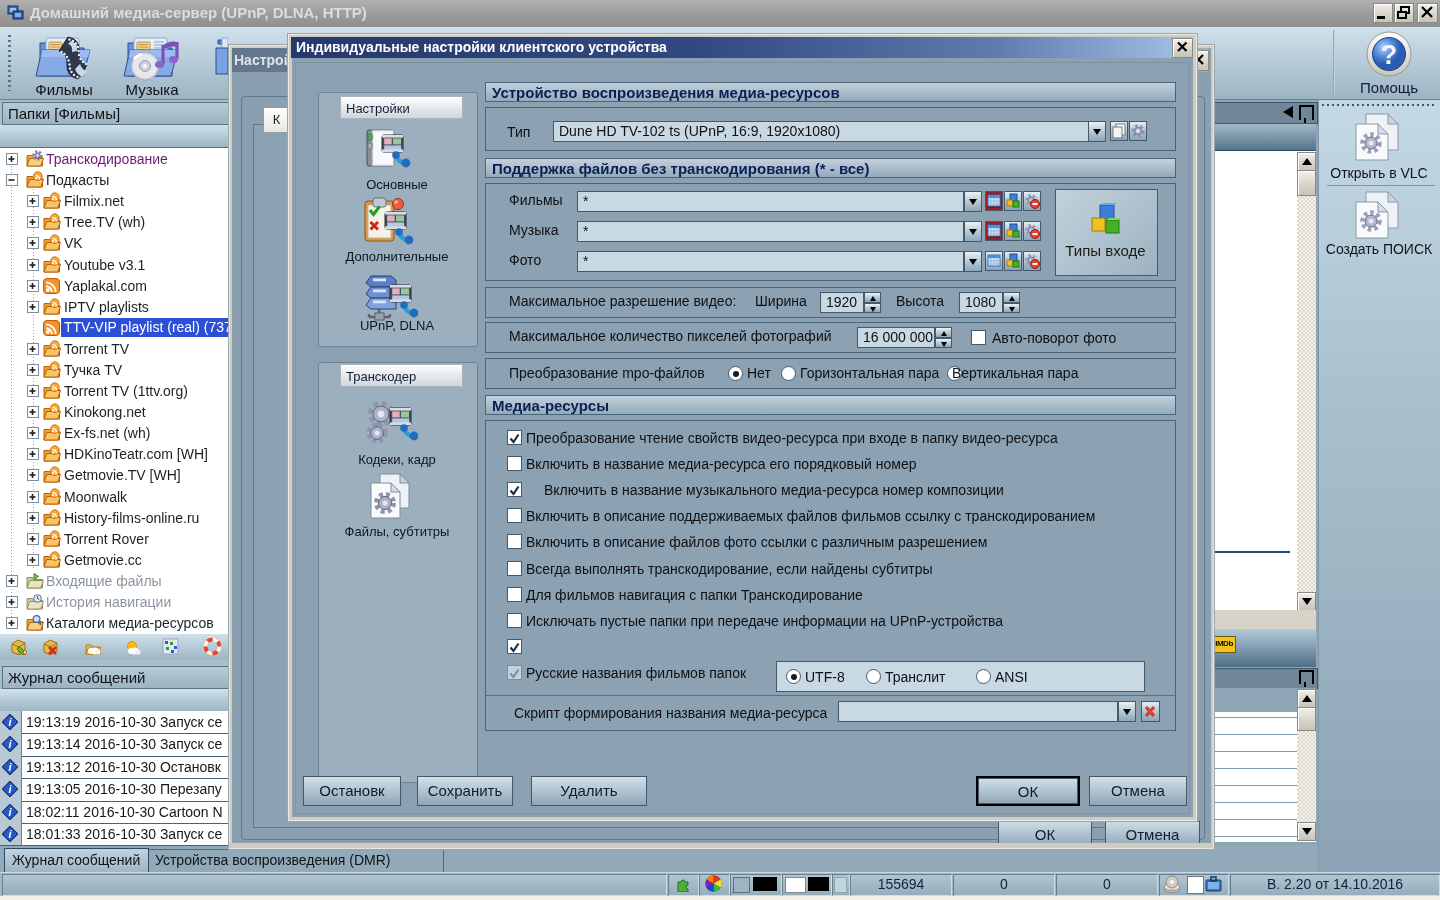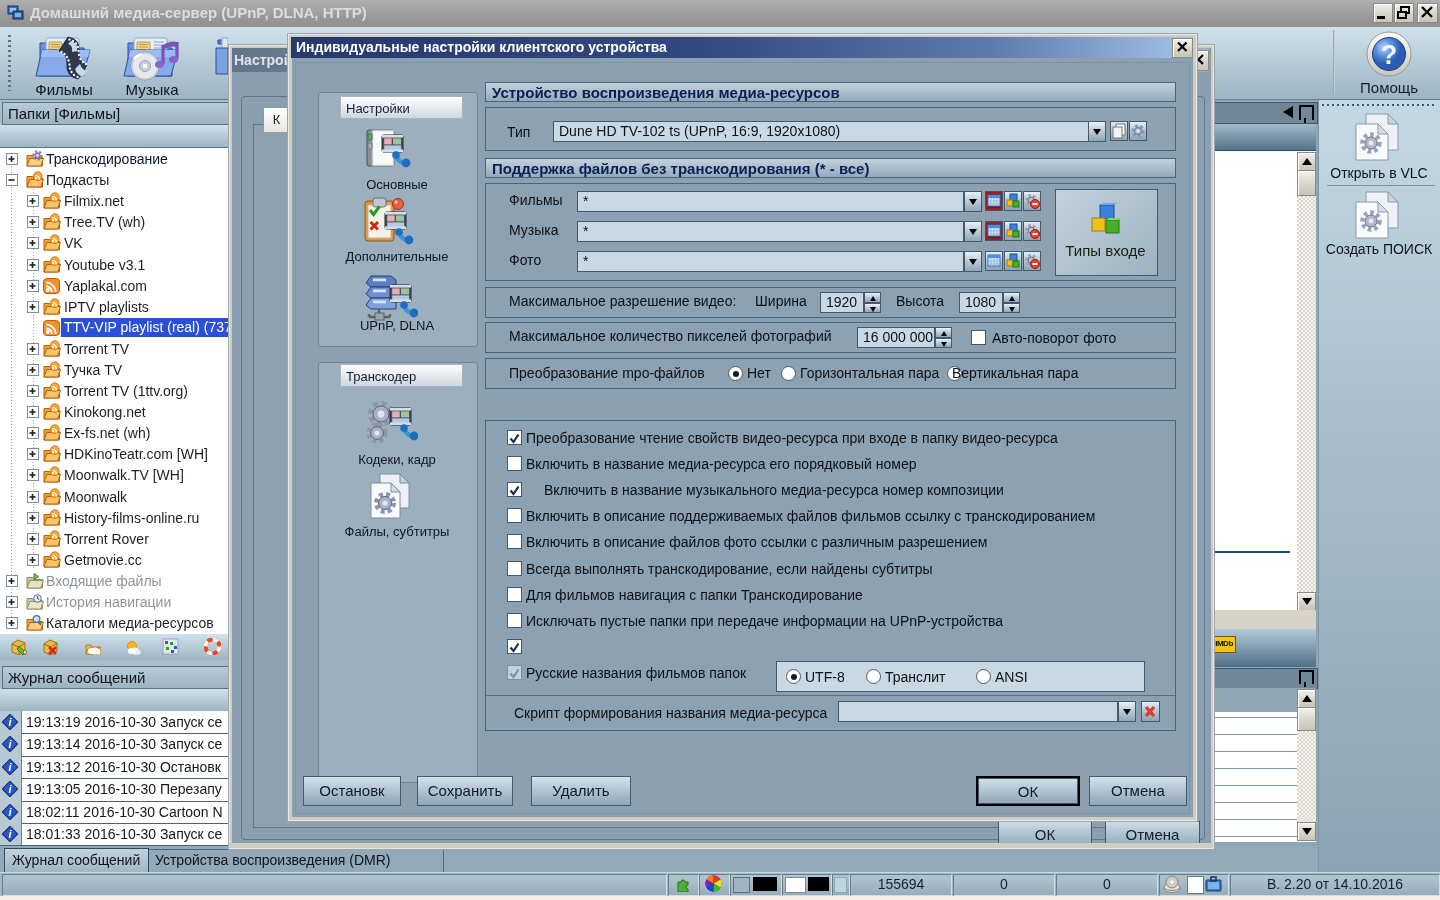--- a/index.html
+++ b/index.html
@@ -151,21 +151,21 @@
           <rect x="2.5" y="5.2" width="6" height="1.6" fill="#222"></rect>
           <rect x="4.7" y="3" width="1.6" height="6" fill="#222"></rect>
         </svg></div>
       <div class="a" style="left:26px;top:2px;width:18px;height:18px"><svg width="18" height="18">
           <path d="M1 5.5 h5.5 l1.5 2 h8.5 v8.5 h-15.5 z" fill="#eda93c" stroke="#b06a10"></path>
           <path d="M1 16 l2.8 -7.5 h13.7 l-2.8 7.5 z" fill="#fbcf7d" stroke="#b06a10"></path>
           <circle cx="11.5" cy="5.5" r="4" fill="none" stroke="#8a7eb4" stroke-width="2.4" stroke-dasharray="2.2 1.8"></circle>
           <circle cx="11.5" cy="5.5" r="2.6" fill="#b8aed2" stroke="#6a5e90"></circle>
           <circle cx="11.5" cy="5.5" r="1" fill="#eeeaf8"></circle>
         </svg></div>
-      <div class="a" style="left:46px;top:2px;line-height:18px;color:#0f172a;white-space:nowrap">Транскодирование</div>
+      <div class="a" style="left:46px;top:2px;line-height:18px;color:#701a75;white-space:nowrap">Транскодирование</div>
       <div class="a" style="left:6px;top:25px;width:12px;height:12px"><svg width="12" height="12">
           <rect x="0.5" y="0.5" width="11" height="11" fill="#fdfdfd" stroke="#7e8e9c"></rect>
           <rect x="2.5" y="5.2" width="6" height="1.6" fill="#222"></rect>
         </svg></div>
       <div class="a" style="left:26px;top:23px;width:18px;height:18px"><svg width="18" height="18">
           <path d="M1 5.5 h5.5 l1.5 2 h8.5 v8.5 h-15.5 z" fill="#efa132" stroke="#b96008"></path>
           <path d="M1 16 l2.8 -7.5 h13.7 l-2.8 7.5 z" fill="#f9c468" stroke="#b96008"></path>
           <circle cx="11.8" cy="5.2" r="4.4" fill="#f8a93e" stroke="#d87810"></circle>
           <circle cx="10" cy="7.2" r="1.1" fill="#fff"></circle>
           <path d="M9.6 4.4 a4.2 4.2 0 0 1 3.8 3.8" stroke="#fff" stroke-width="1.3" fill="none"></path>
@@ -336,21 +336,21 @@
           <rect x="2.5" y="5.2" width="6" height="1.6" fill="#222"></rect>
           <rect x="4.7" y="3" width="1.6" height="6" fill="#222"></rect>
         </svg></div>
       <div class="a" style="left:43px;top:318px;width:18px;height:18px"><svg width="18" height="18">
           <path d="M1 5.5 h5.5 l1.5 2 h8.5 v8.5 h-15.5 z" fill="#efa132" stroke="#b96008"></path>
           <path d="M1 16 l2.8 -7.5 h13.7 l-2.8 7.5 z" fill="#f9c468" stroke="#b96008"></path>
           <circle cx="11.8" cy="5.2" r="4.4" fill="#f8a93e" stroke="#d87810"></circle>
           <circle cx="10" cy="7.2" r="1.1" fill="#fff"></circle>
           <path d="M9.6 4.4 a4.2 4.2 0 0 1 3.8 3.8" stroke="#fff" stroke-width="1.3" fill="none"></path>
         </svg></div>
-      <div class="a" style="left:64px;top:318px;line-height:18px;color:#1c2026;white-space:nowrap">Moonwalk.TV [WH]</div>
+      <div class="a" style="left:64px;top:318px;line-height:18px;color:#1c2026;white-space:nowrap">Getmovie.TV [WH]</div>
       <div class="a" style="left:27px;top:342px;width:12px;height:12px"><svg width="12" height="12">
           <rect x="0.5" y="0.5" width="11" height="11" fill="#fdfdfd" stroke="#7e8e9c"></rect>
           <rect x="2.5" y="5.2" width="6" height="1.6" fill="#222"></rect>
           <rect x="4.7" y="3" width="1.6" height="6" fill="#222"></rect>
         </svg></div>
       <div class="a" style="left:43px;top:340px;width:18px;height:18px"><svg width="18" height="18">
           <path d="M1 5.5 h5.5 l1.5 2 h8.5 v8.5 h-15.5 z" fill="#efa132" stroke="#b96008"></path>
           <path d="M1 16 l2.8 -7.5 h13.7 l-2.8 7.5 z" fill="#f9c468" stroke="#b96008"></path>
           <circle cx="11.8" cy="5.2" r="4.4" fill="#f8a93e" stroke="#d87810"></circle>
           <circle cx="10" cy="7.2" r="1.1" fill="#fff"></circle>
@@ -911,20 +911,21 @@
 <div class="a gp" style="left:485px;top:358px;width:691px;height:31px"></div>
 <div class="a lb" style="left:509px;top:365px">Преобразование mpo-файлов</div>
 <div class="a rd" style="left:728px;top:366px">
       <div class="a" style="left:3.5px;top:3.5px;width:6px;height:6px;border-radius:50%;background:#1a1a1a"></div>
     </div>
 <div class="a lb" style="left:747px;top:365px">Нет</div>
 <div class="a rd" style="left:781px;top:366px"></div>
 <div class="a lb" style="left:800px;top:365px">Горизонтальная пара</div>
 <div class="a rd" style="left:947px;top:366px"></div>
 <div class="a lb" style="left:952px;top:365px">Вертикальная пара</div>
+<div class="a gh" style="left:485px;top:395px;width:691px;height:20px">Медиа-ресурсы</div>
 <div class="a gp" style="left:485px;top:420px;width:691px;height:311px"></div>
 <div class="a cb" style="left:507px;top:430px"><svg width="13" height="13">
         <path d="M2.5 6.5 l3 3.5 l5 -7.5" stroke="#1a2a50" stroke-width="2.2" fill="none"></path>
       </svg></div>
 <div class="a lb" style="left:526px;top:430px">Преобразование чтение свойств видео-ресурса при входе в папку видео-ресурса</div>
 <div class="a cb" style="left:507px;top:456px"></div>
 <div class="a lb" style="left:526px;top:456px">Включить в название медиа-ресурса его порядковый номер</div>
 <div class="a cb" style="left:507px;top:482px"><svg width="13" height="13">
         <path d="M2.5 6.5 l3 3.5 l5 -7.5" stroke="#1a2a50" stroke-width="2.2" fill="none"></path>
       </svg></div>
@@ -960,16 +961,16 @@
 <div class="a inp" style="left:838px;top:701px;width:280px;height:21px"></div>
 <div class="a cab" style="left:1118px;top:701px;width:18px;height:21px">
       <div class="arr a" style="left:4px;top:7px;border-top:6px solid #000;border-left:4.5px solid transparent;border-right:4.5px solid transparent"></div>
     </div>
 <div class="a" style="left:1141px;top:701px;width:19px;height:21px;background:linear-gradient(180deg,#e6eef4,#b0c4d2 50%,#8aa4b8);border:1px solid #44596b;box-sizing:border-box"><svg width="17" height="19">
         <path d="M4 5 l8 9 M12 5 l-8 9" stroke="#d42618" stroke-width="3"></path>
         <path d="M4 5 l8 9 M12 5 l-8 9" stroke="#f06050" stroke-width="1"></path>
       </svg></div>
 <div class="a btn" style="left:303px;top:776px;width:98px;height:30px;border:1px solid #44596b;line-height:28px">Остановк</div>
 <div class="a btn" style="left:417px;top:776px;width:96px;height:30px;border:1px solid #44596b;line-height:28px">Сохранить</div>
-<div class="a btn" style="left:531px;top:776px;width:100px;height:30px;border:1px solid #44596b;line-height:28px">Удалить</div>
+<div class="a btn" style="left:531px;top:776px;width:116px;height:30px;border:1px solid #44596b;line-height:28px">Удалить</div>
 <div class="a btn" style="left:976px;top:776px;width:104px;height:30px;border:2px solid #000;box-shadow:inset 0 0 0 1px #44596b;line-height:28px">ОК</div>
 <div class="a btn" style="left:1089px;top:776px;width:98px;height:30px;border:1px solid #44596b;line-height:28px">Отмена</div>
 </div>
 
 </body></html>

